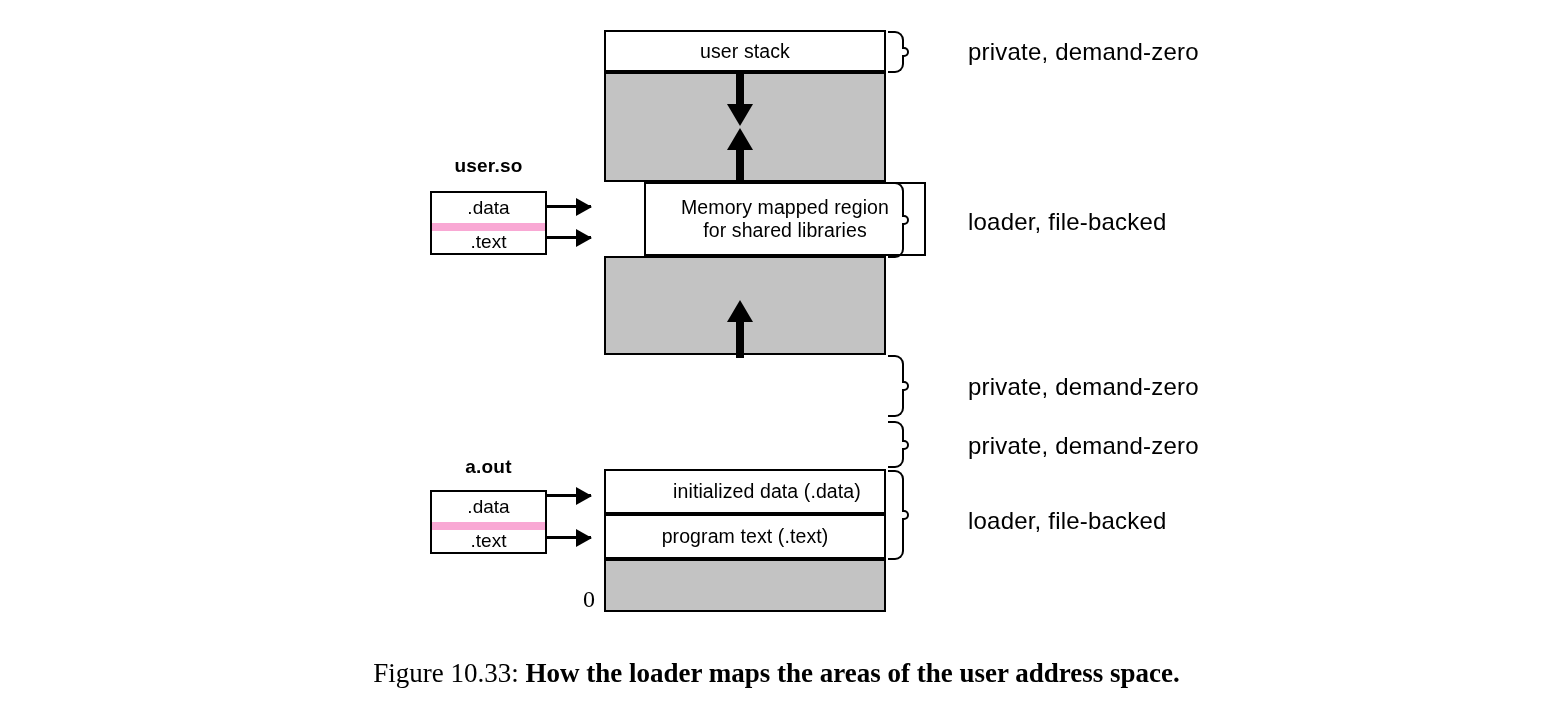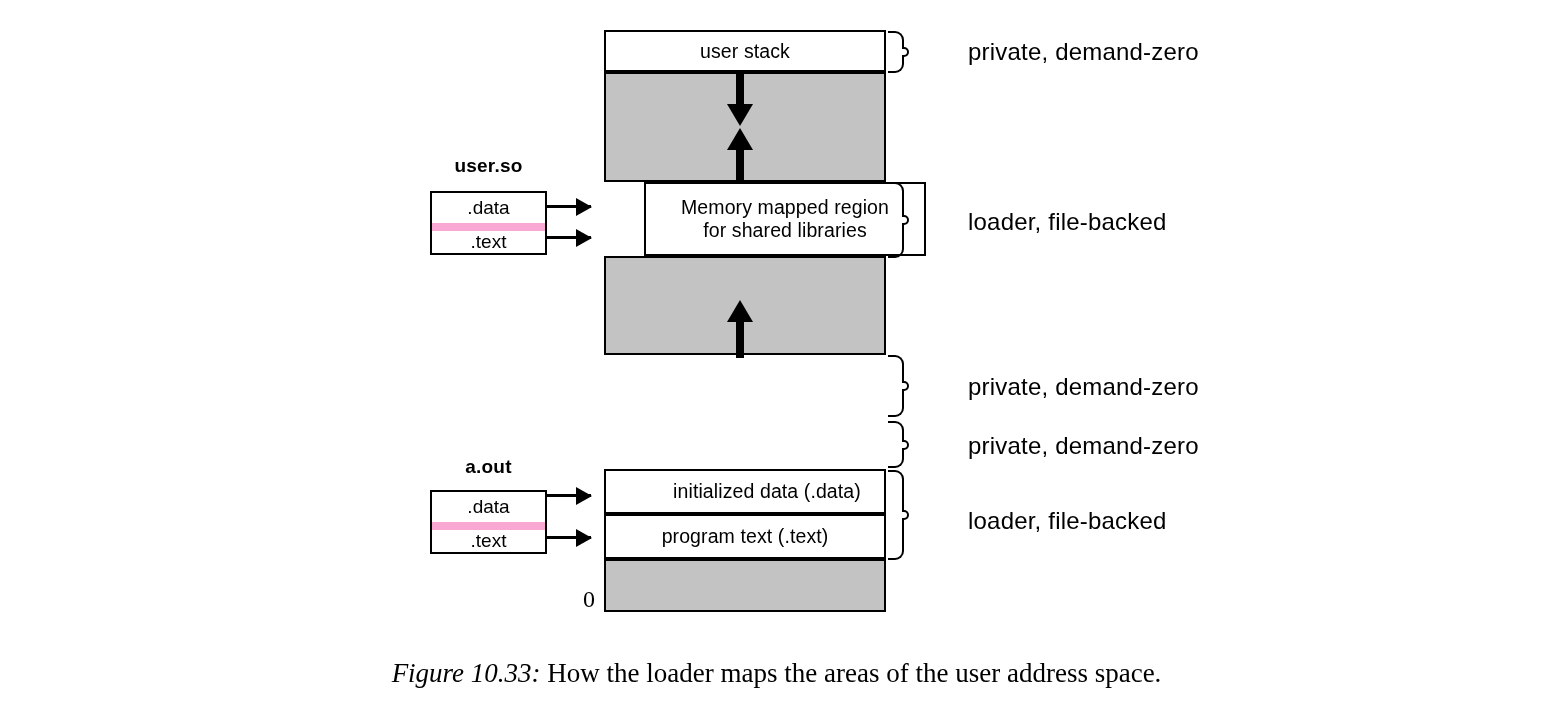--- a/index.html
+++ b/index.html
@@ -179,22 +179,22 @@
   .caption {
     position: absolute;
     left: 0;
     top: 658px;
     width: 1553px;
     text-align: center;
     font-family: "Liberation Serif", serif;
     font-size: 27px;
     white-space: nowrap;
   }
-  .caption .cap-num { font-weight: normal; font-style: italic; }
-  .caption .cap-title { font-weight: normal; }
+  .caption .cap-num { font-weight: normal; }
+  .caption .cap-title { font-weight: bold; }
 </style>
 </head>
 <body>
 
 <div id="figure-root">
 
   <div class="mem-column">
 
     <div class="mem-seg" style="top:0px;height:42px;">
       <span class="seg-label">user stack</span>

